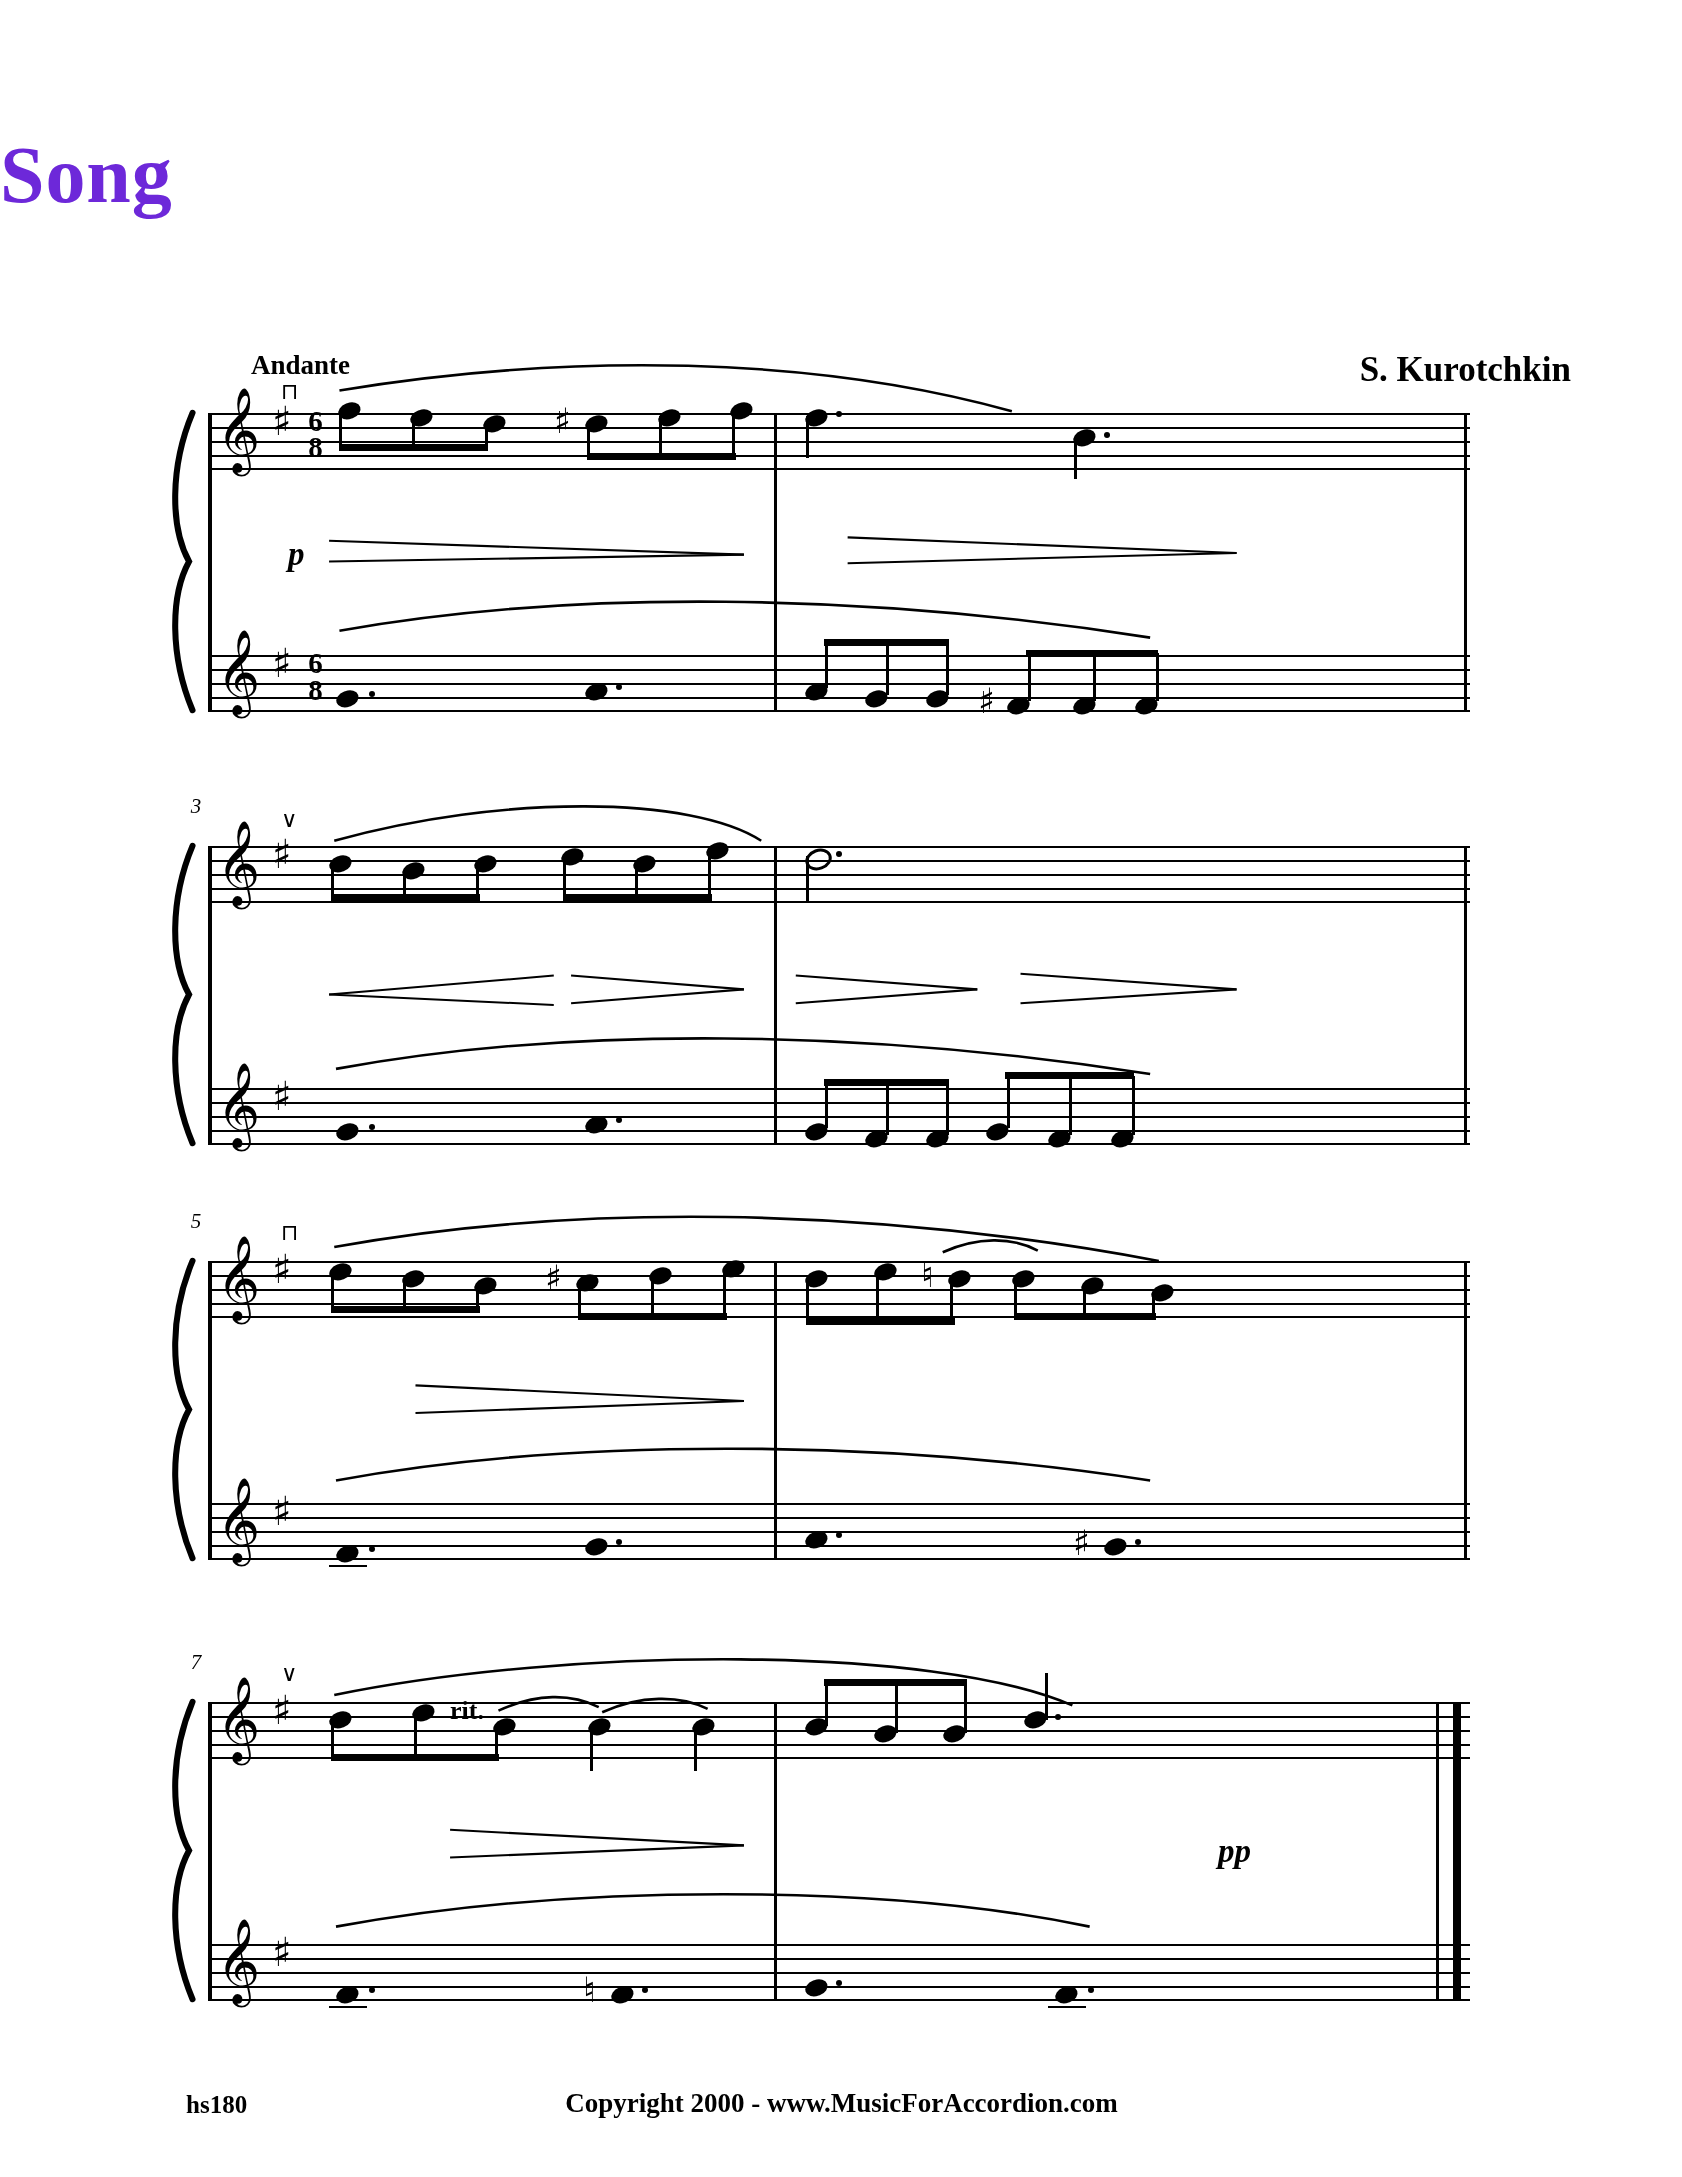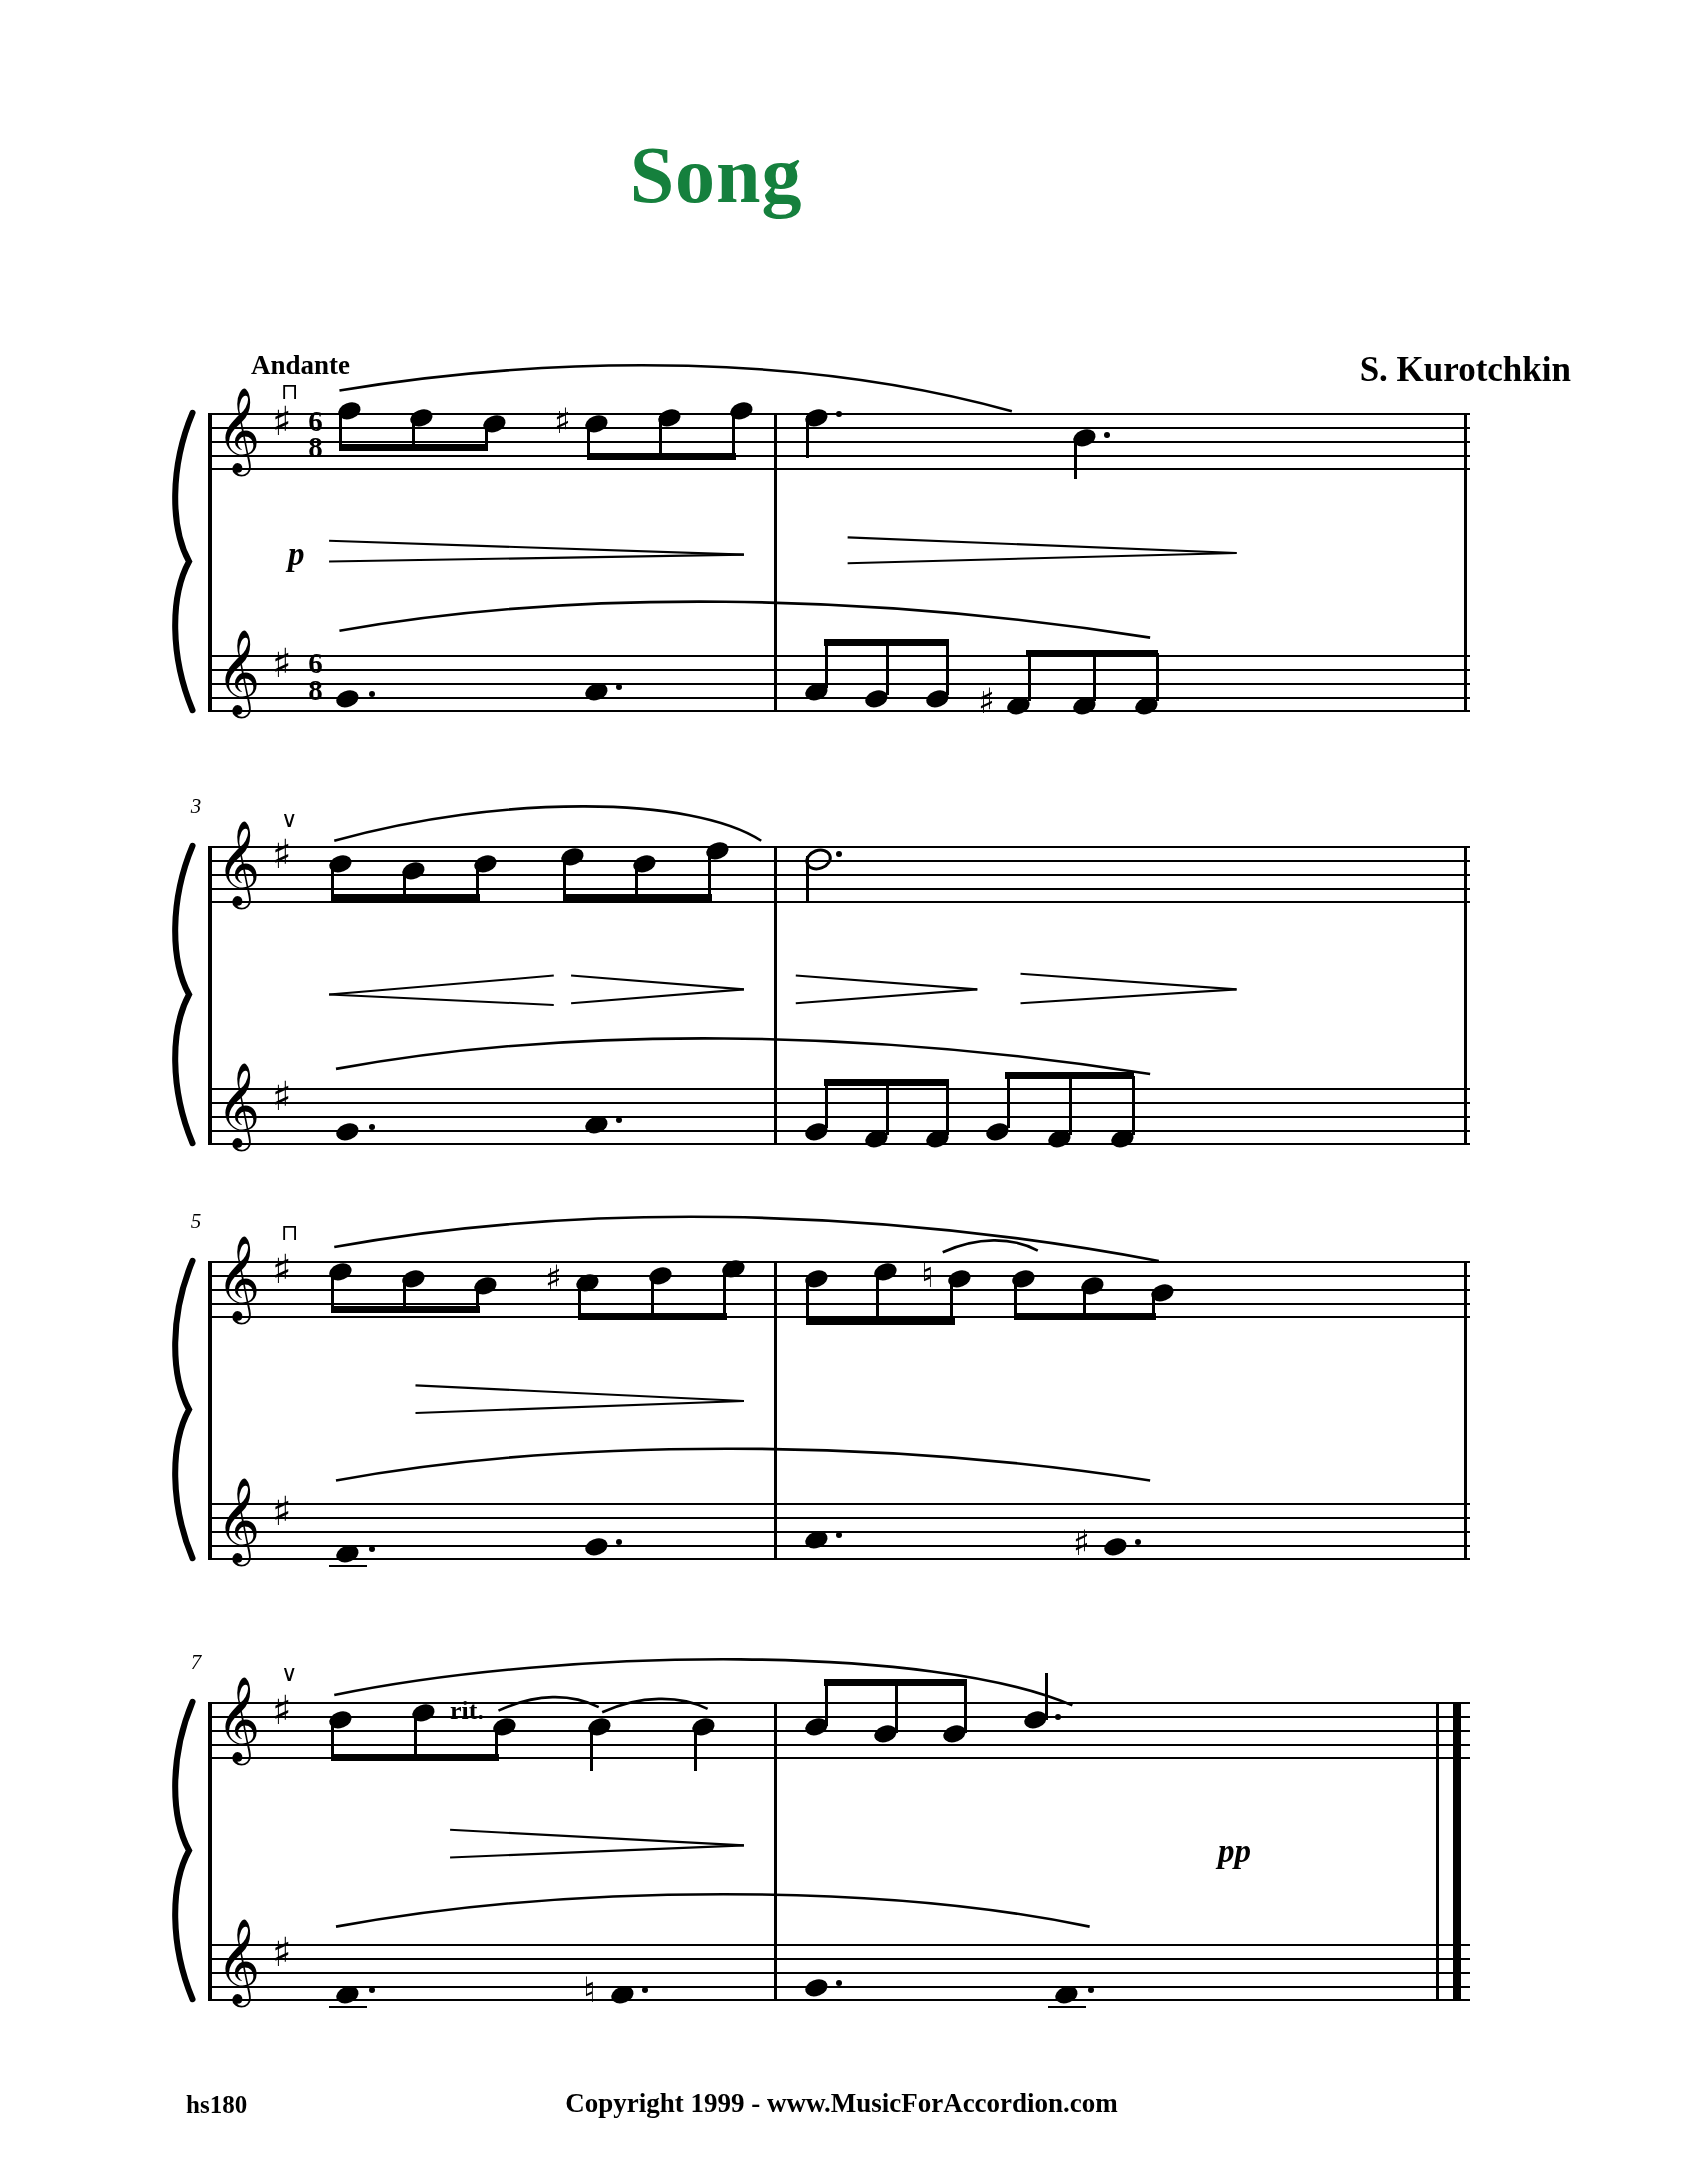--- a/index.html
+++ b/index.html
@@ -18,25 +18,25 @@
     margin: 0 auto;
     overflow: hidden;
   }
 
   
   .title {
     position: absolute;
     top: 130px;
     left: 0;
     width: 1432px;
-    text-align: center;
+    text-align: left;
     font-size: 80px;
     font-weight: bold;
     letter-spacing: 0.9px;
-    color: #15803d;
+    color: #6d28d9;
   }
   .tempo {
     position: absolute;
     left: 251px;
     top: 350px;
     font-size: 27px;
     font-weight: bold;
     color: #000;
   }
   .composer {
@@ -601,16 +601,16 @@
         <path d="M 148 268 C 420 218, 780 218, 1020 268" stroke="#000" stroke-width="3" fill="none"></path>
         <path d="M 280 156 L 620 174" stroke="#000" stroke-width="2.4" fill="none"></path>
         <path d="M 280 188 L 620 174" stroke="#000" stroke-width="2.4" fill="none"></path>
       </svg>
     </div>
   </div>
 
   <div class="ritlabel">rit.</div>
 
   <div class="footer-left">hs180</div>
-  <div class="footer-center">Copyright 1999 - www.MusicForAccordion.com</div>
+  <div class="footer-center">Copyright 2000 - www.MusicForAccordion.com</div>
 
 </div>
 
 
 </body></html>

